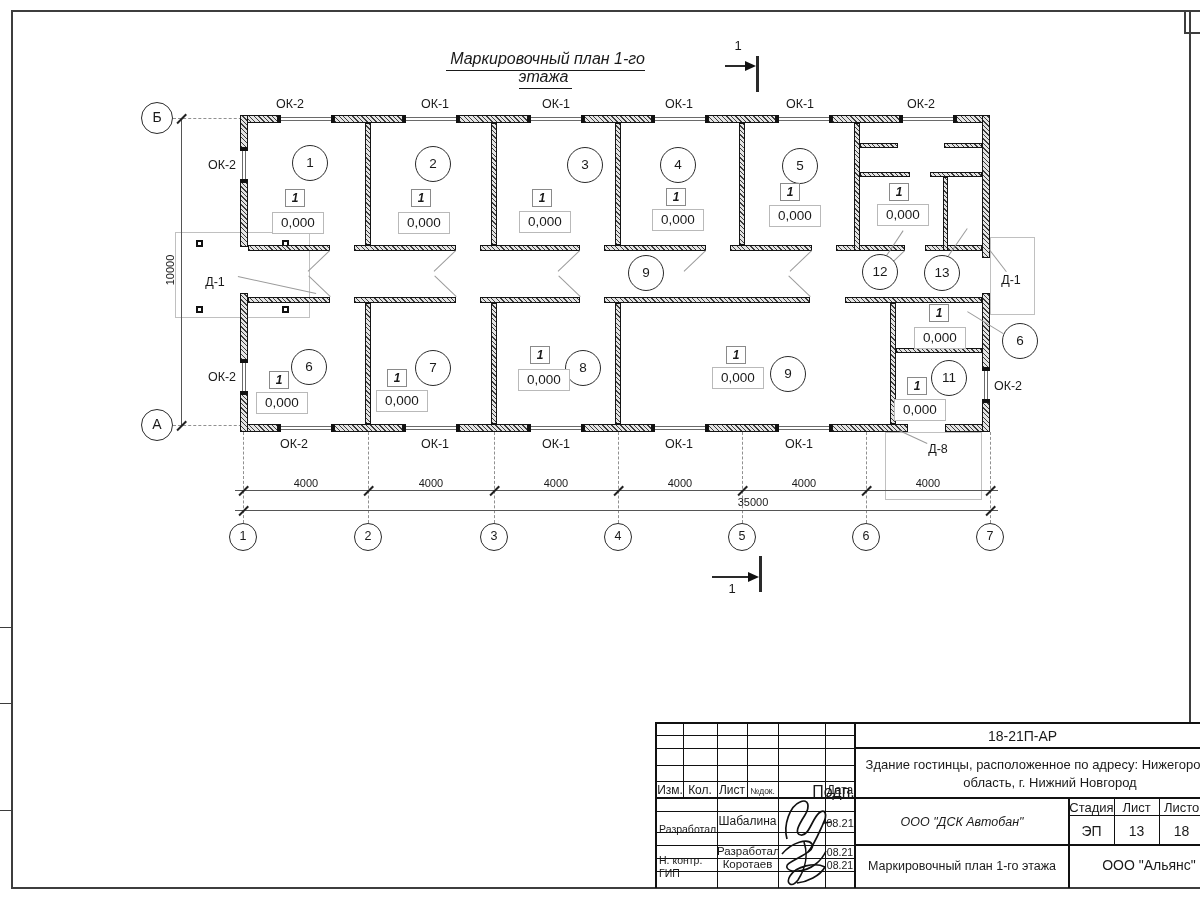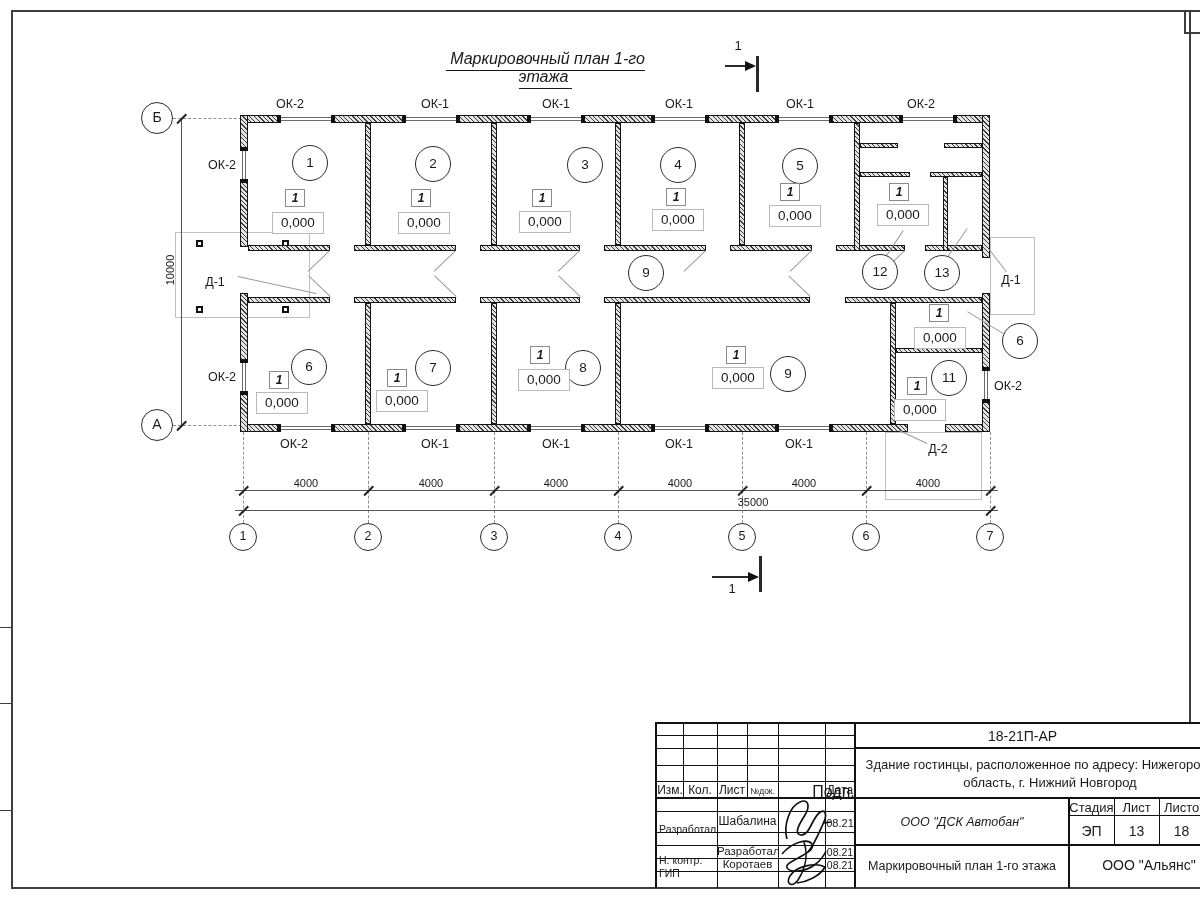--- a/index.html
+++ b/index.html
@@ -228,21 +228,21 @@
       <div class="lbl" style="left: 272px; top: 437px; width: 44px;">ОК-2</div>
       <div class="lbl" style="left: 413px; top: 437px; width: 44px;">ОК-1</div>
       <div class="lbl" style="left: 534px; top: 437px; width: 44px;">ОК-1</div>
       <div class="lbl" style="left: 657px; top: 437px; width: 44px;">ОК-1</div>
       <div class="lbl" style="left: 777px; top: 437px; width: 44px;">ОК-1</div>
       <div class="lbl" style="left: 200px; top: 158px; width: 44px;">ОК-2</div>
       <div class="lbl" style="left: 200px; top: 370px; width: 44px;">ОК-2</div>
       <div class="lbl" style="left: 986px; top: 379px; width: 44px;">ОК-2</div>
       <div class="lbl" style="left: 193px; top: 275px; width: 44px;">Д-1</div>
       <div class="lbl" style="left: 989px; top: 273px; width: 44px;">Д-1</div>
-      <div class="lbl" style="left: 916px; top: 442px; width: 44px;">Д-2</div>
+      <div class="lbl" style="left: 916px; top: 442px; width: 44px;">Д-8</div>
       <div class="circ roomc" style="left: 292px; top: 145px;">1</div>
       <div class="msq" style="left: 285px; top: 189px;">1</div>
       <div class="elev" style="left: 272px; top: 212px;">0,000</div>
       <div class="circ roomc" style="left: 415px; top: 146px;">2</div>
       <div class="msq" style="left: 411px; top: 189px;">1</div>
       <div class="elev" style="left: 398px; top: 212px;">0,000</div>
       <div class="circ roomc" style="left: 567px; top: 147px;">3</div>
       <div class="msq" style="left: 532px; top: 189px;">1</div>
       <div class="elev" style="left: 519px; top: 211px;">0,000</div>
       <div class="circ roomc" style="left: 660px; top: 147px;">4</div>

